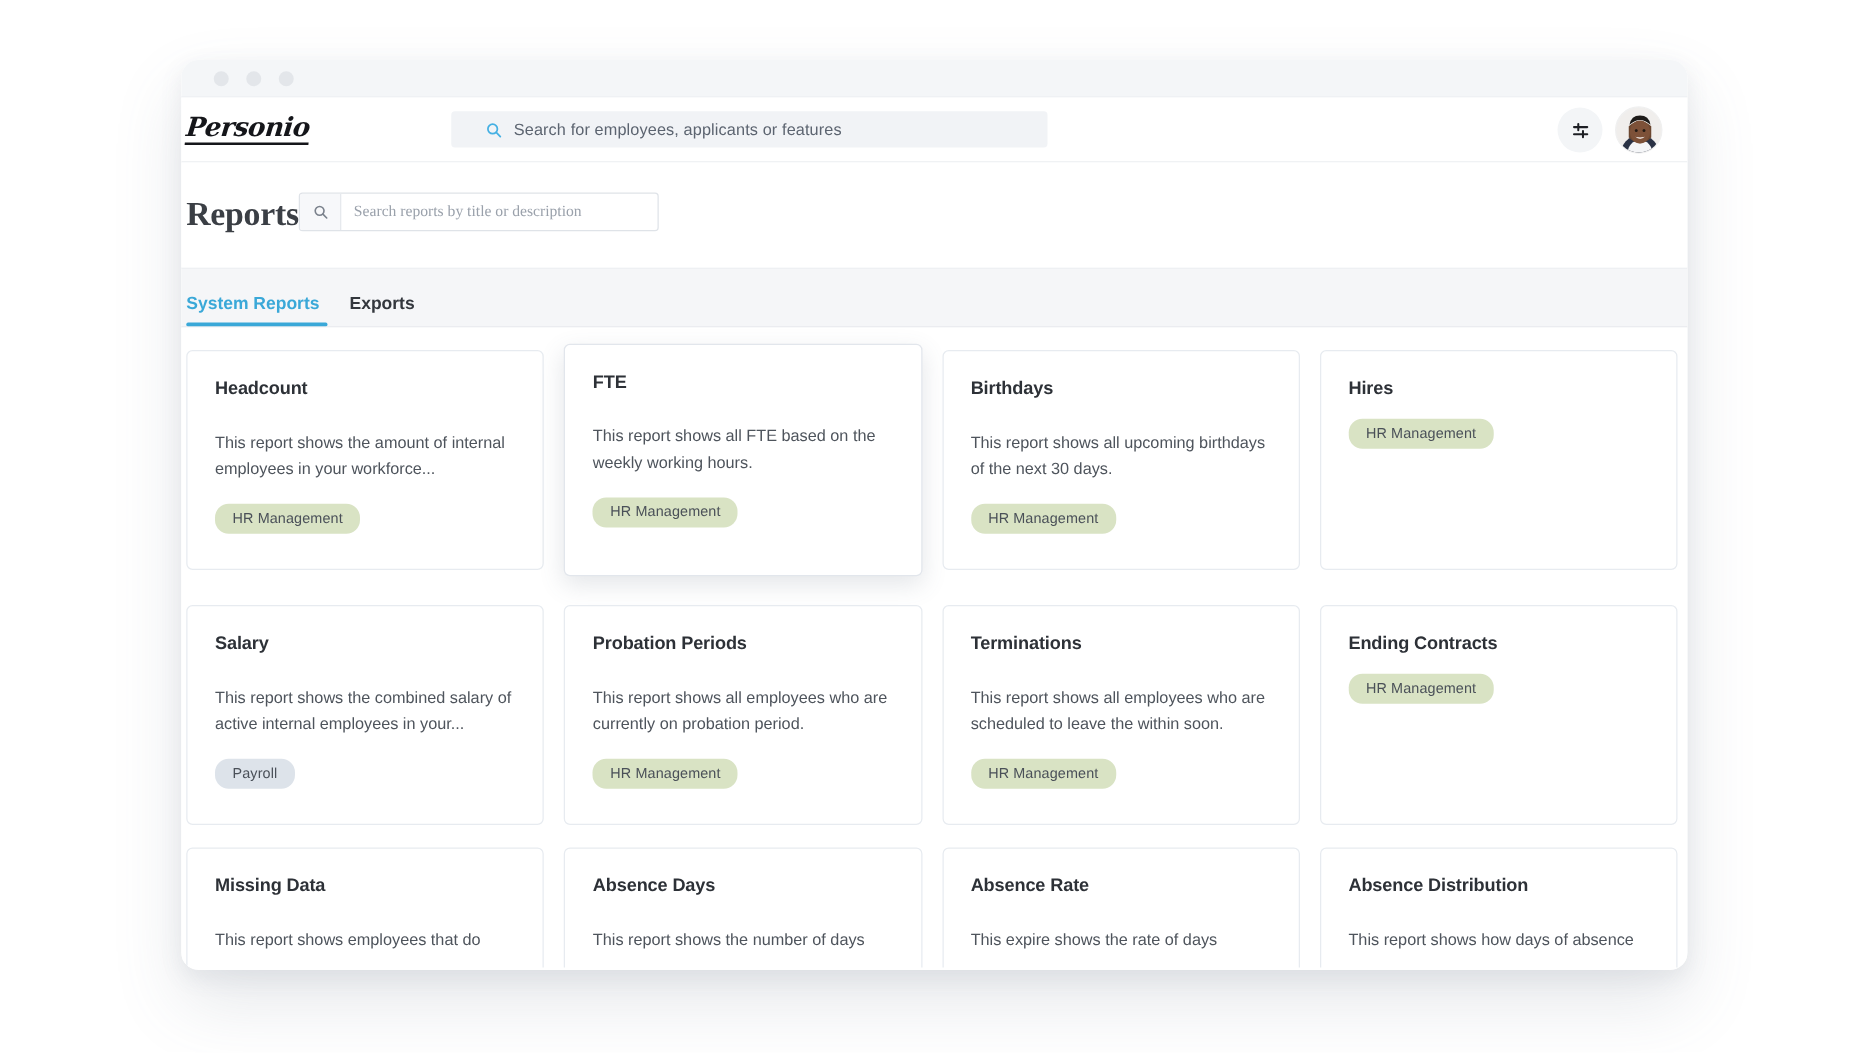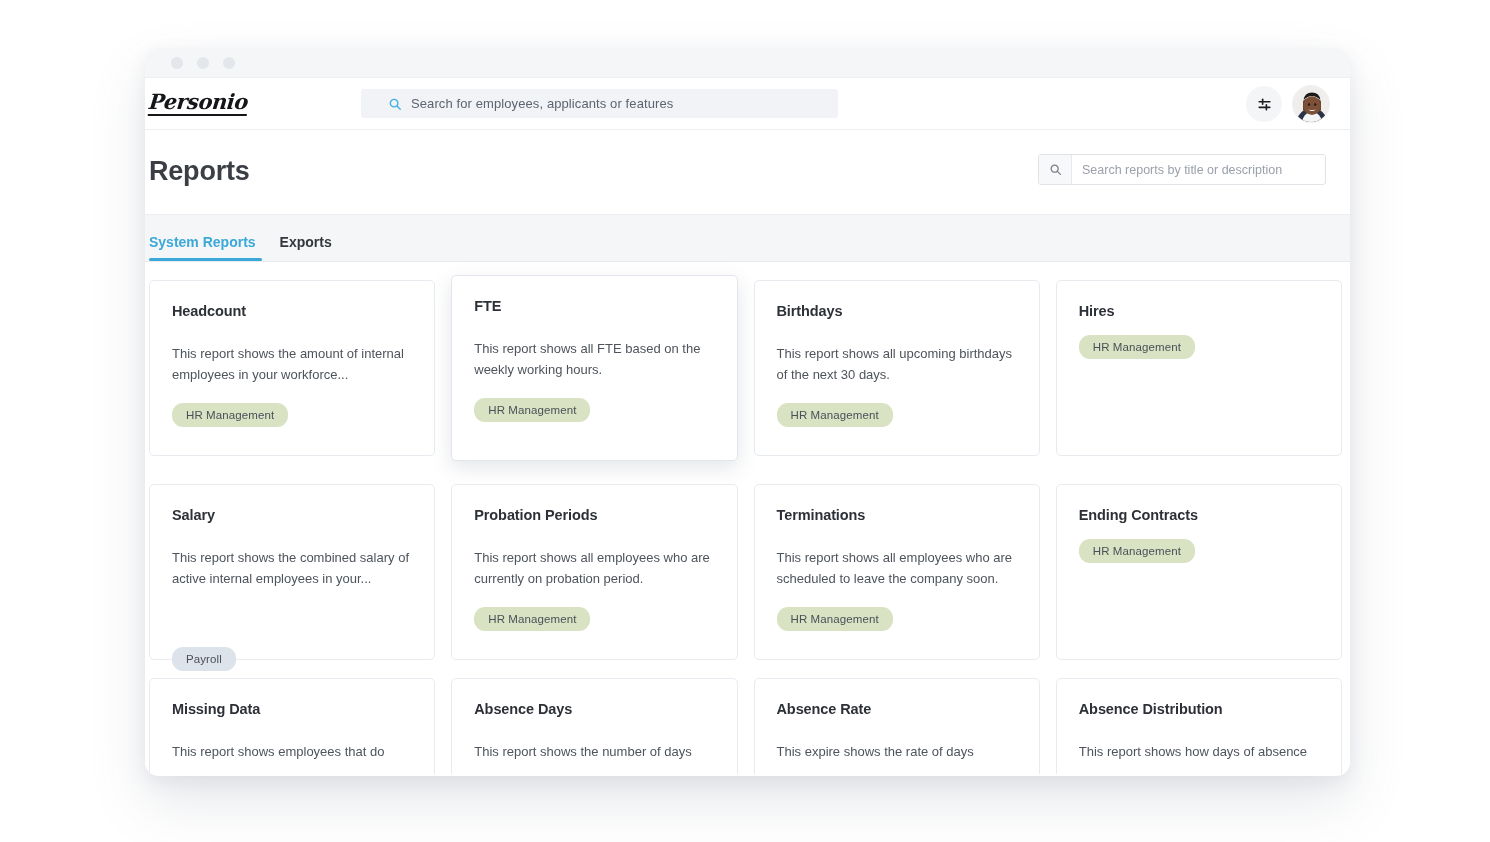--- a/index.html
+++ b/index.html
@@ -121,23 +121,23 @@
     position: relative;
     border: 1px solid #f0f0f0;
   }
 
   
   .page-header {
     background: #ffffff;
     padding: 22px 24px 26px 4px;
     display: flex;
     align-items: flex-start;
-    justify-content: space-between;
     position: relative;
     height: 84px;
+    font-family: Liberation Serif, serif;
   }
   .page-title {
     font-size: 27px;
     font-weight: 700;
     color: #3b3f45;
     letter-spacing: -0.2px;
     line-height: 1;
     margin-top: 6px;
   }
 
@@ -242,21 +242,21 @@
   }
   .badge {
     display: inline-block;
     font-size: 11.5px;
     color: #4a5058;
     padding: 6px 14px;
     border-radius: 11px;
     background: #d9e3c4;
     letter-spacing: 0.1px;
   }
-  .badge.payroll { background: #dde3ea; margin-top: 40px; }
+  .badge.payroll { background: #dde3ea; }
 
   .icon-svg { display: block; }
 </style>
 </head>
 <body>
 
 <div id="stage">
 
   <div class="browser-window">
 
@@ -374,21 +374,21 @@
         </div>
 
         <div class="card">
           <div class="card-title">Probation Periods</div>
           <div class="card-desc">This report shows all employees who are currently on probation period.</div>
           <span class="badge">HR Management</span>
         </div>
 
         <div class="card">
           <div class="card-title">Terminations</div>
-          <div class="card-desc">This report shows all employees who are scheduled to leave the company soon.</div>
+          <div class="card-desc">This report shows all employees who are scheduled to leave the within soon.</div>
           <span class="badge">HR Management</span>
         </div>
 
         <div class="card">
           <div class="card-title">Ending Contracts</div>
           <span class="badge">HR Management</span>
         </div>
 
         <div class="card">
           <div class="card-title">Missing Data</div>

